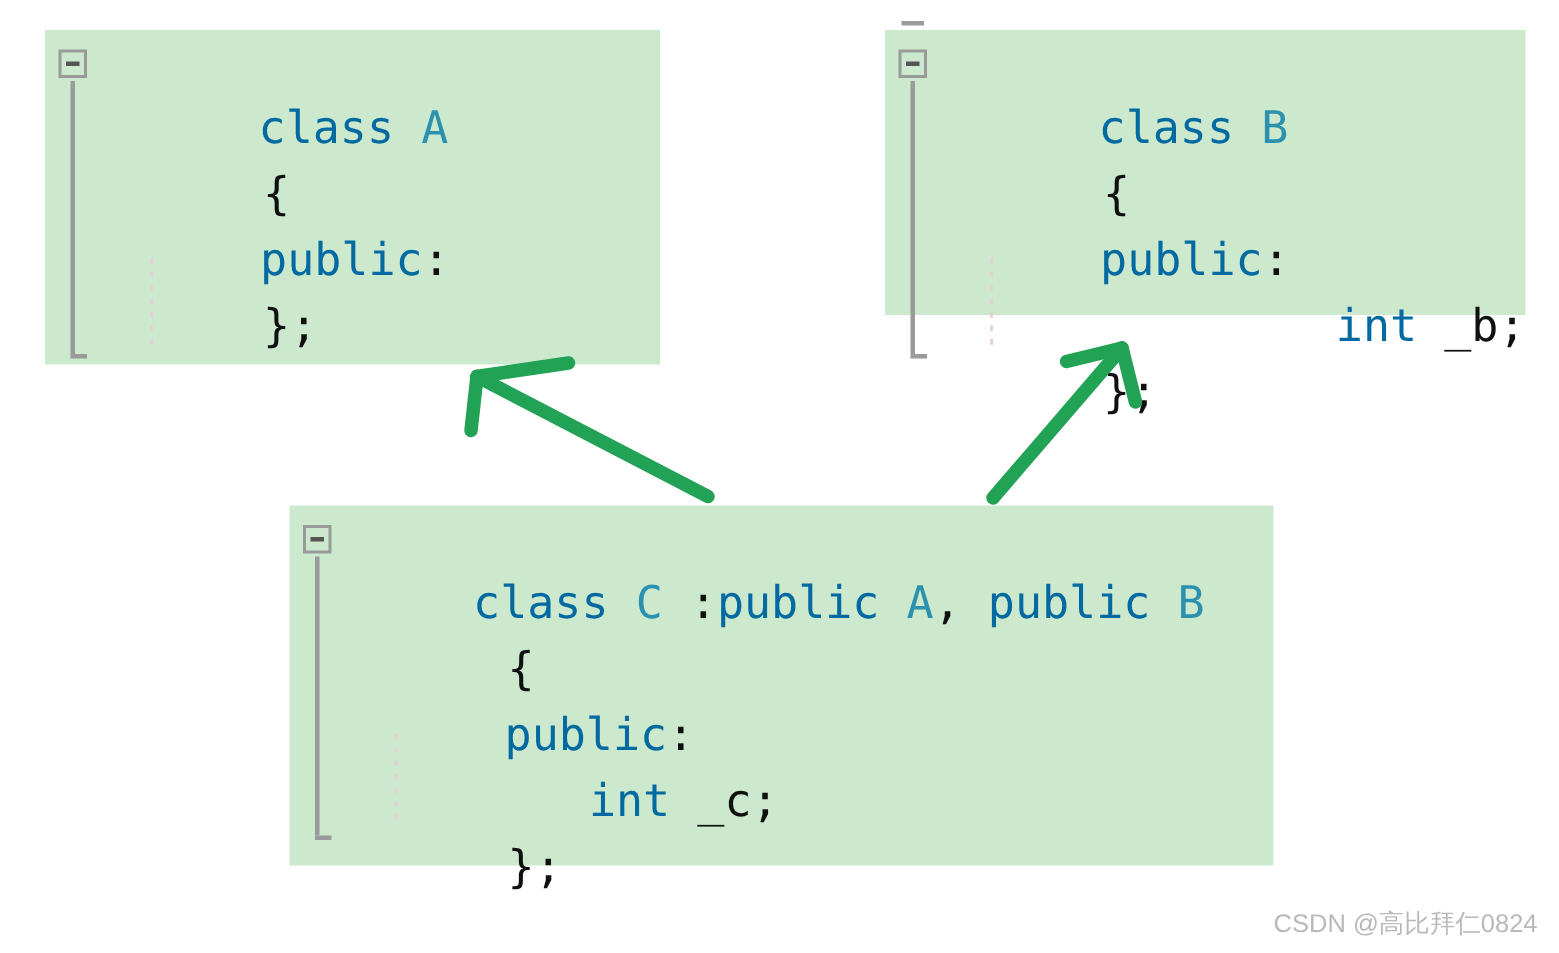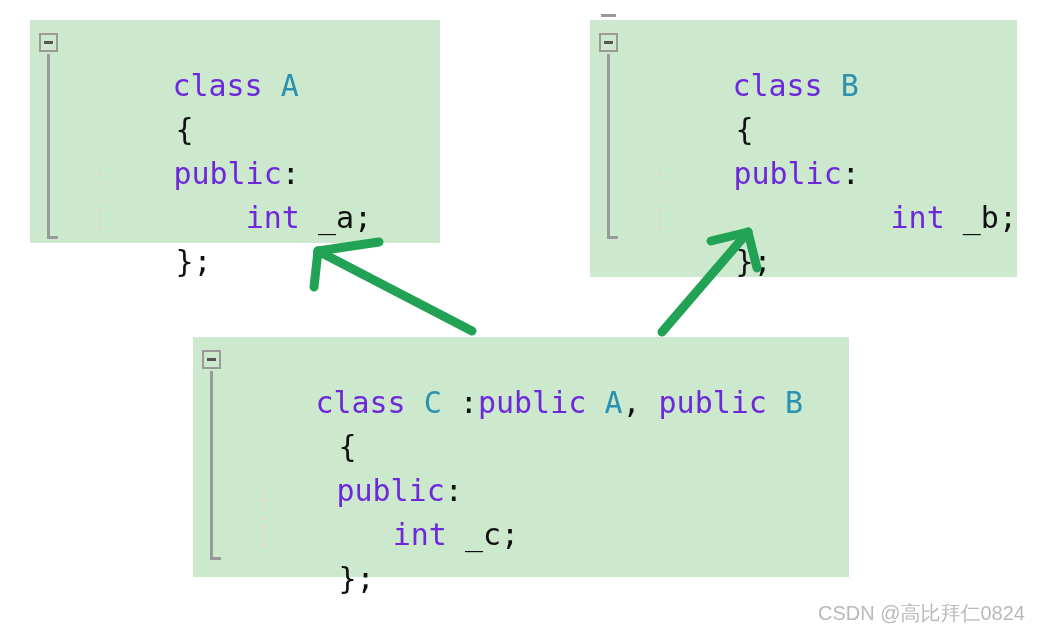--- a/index.html
+++ b/index.html
@@ -25,21 +25,21 @@
   .code-line {
     position: relative;
     height: 44px;
     line-height: 44px;
     font-size: 30px;
     white-space: pre;
     letter-spacing: 0px;
   }
 
   
-  .kw   { color: #6d28d9; }   
+  .kw   { color: #0369a1; }   
   .type { color: #2b91af; }   
   .pun  { color: #101010; }   
   .id   { color: #101010; }   
 
   
   .gutter {
     position: absolute;
     left: 0;
     top: 0;
     width: 34px;
@@ -107,21 +107,21 @@
     height: 635px;
     pointer-events: none;
   }
 
   
   .watermark {
     position: absolute;
     right: 14px;
     bottom: 8px;
     font-family: "Liberation Sans", sans-serif;
-    font-size: 20px;
+    font-size: 17px;
     color: #b9b9b9;
     white-space: nowrap;
   }
 </style>
 </head>
 <body>
 
 <div id="stage">
 
   <div class="code-block" id="block-class-a" style="left:30px; top:20px; width:410px; height:223px;">
@@ -134,29 +134,26 @@
 
     <div class="code-line" style="padding-left:34px;">
       <span class="kw">class</span><span class="pun"> </span><span class="type">A</span>
     </div>
     <div class="code-line" style="padding-left:37px;">
       <span class="pun">{</span>
     </div>
     <div class="code-line" style="padding-left:35px;">
       <span class="kw">public</span><span class="pun">:</span>
     </div>
-    <div class="code-line" style="padding-left:35px;">
-      <span class="pun">    </span><span class="kw">int</span><span class="pun"> </span><span class="id">_a</span><span class="pun">;</span>
-    </div>
     <div class="code-line" style="padding-left:37px;">
       <span class="pun">}</span><span class="pun">;</span>
     </div>
   </div>
 
-  <div class="code-block" id="block-class-b" style="left:590px; top:20px; width:427px; height:257px;">
+  <div class="code-block" id="block-class-b" style="left:590px; top:20px; width:427px; height:190px;">
     <div class="gutter">
       <div class="stub-top"></div>
       <div class="collapse-box"></div>
       <div class="outline-stem" style="height:182px;"></div>
       <div class="outline-foot" style="left:17px; top:216px;"></div>
     </div>
     <div class="indent-guide" style="left:70px; top:152px; height:58px;"></div>
 
     <div class="code-line" style="padding-left:34px;">
       <span class="kw">class</span><span class="pun"> </span><span class="type">B</span>

